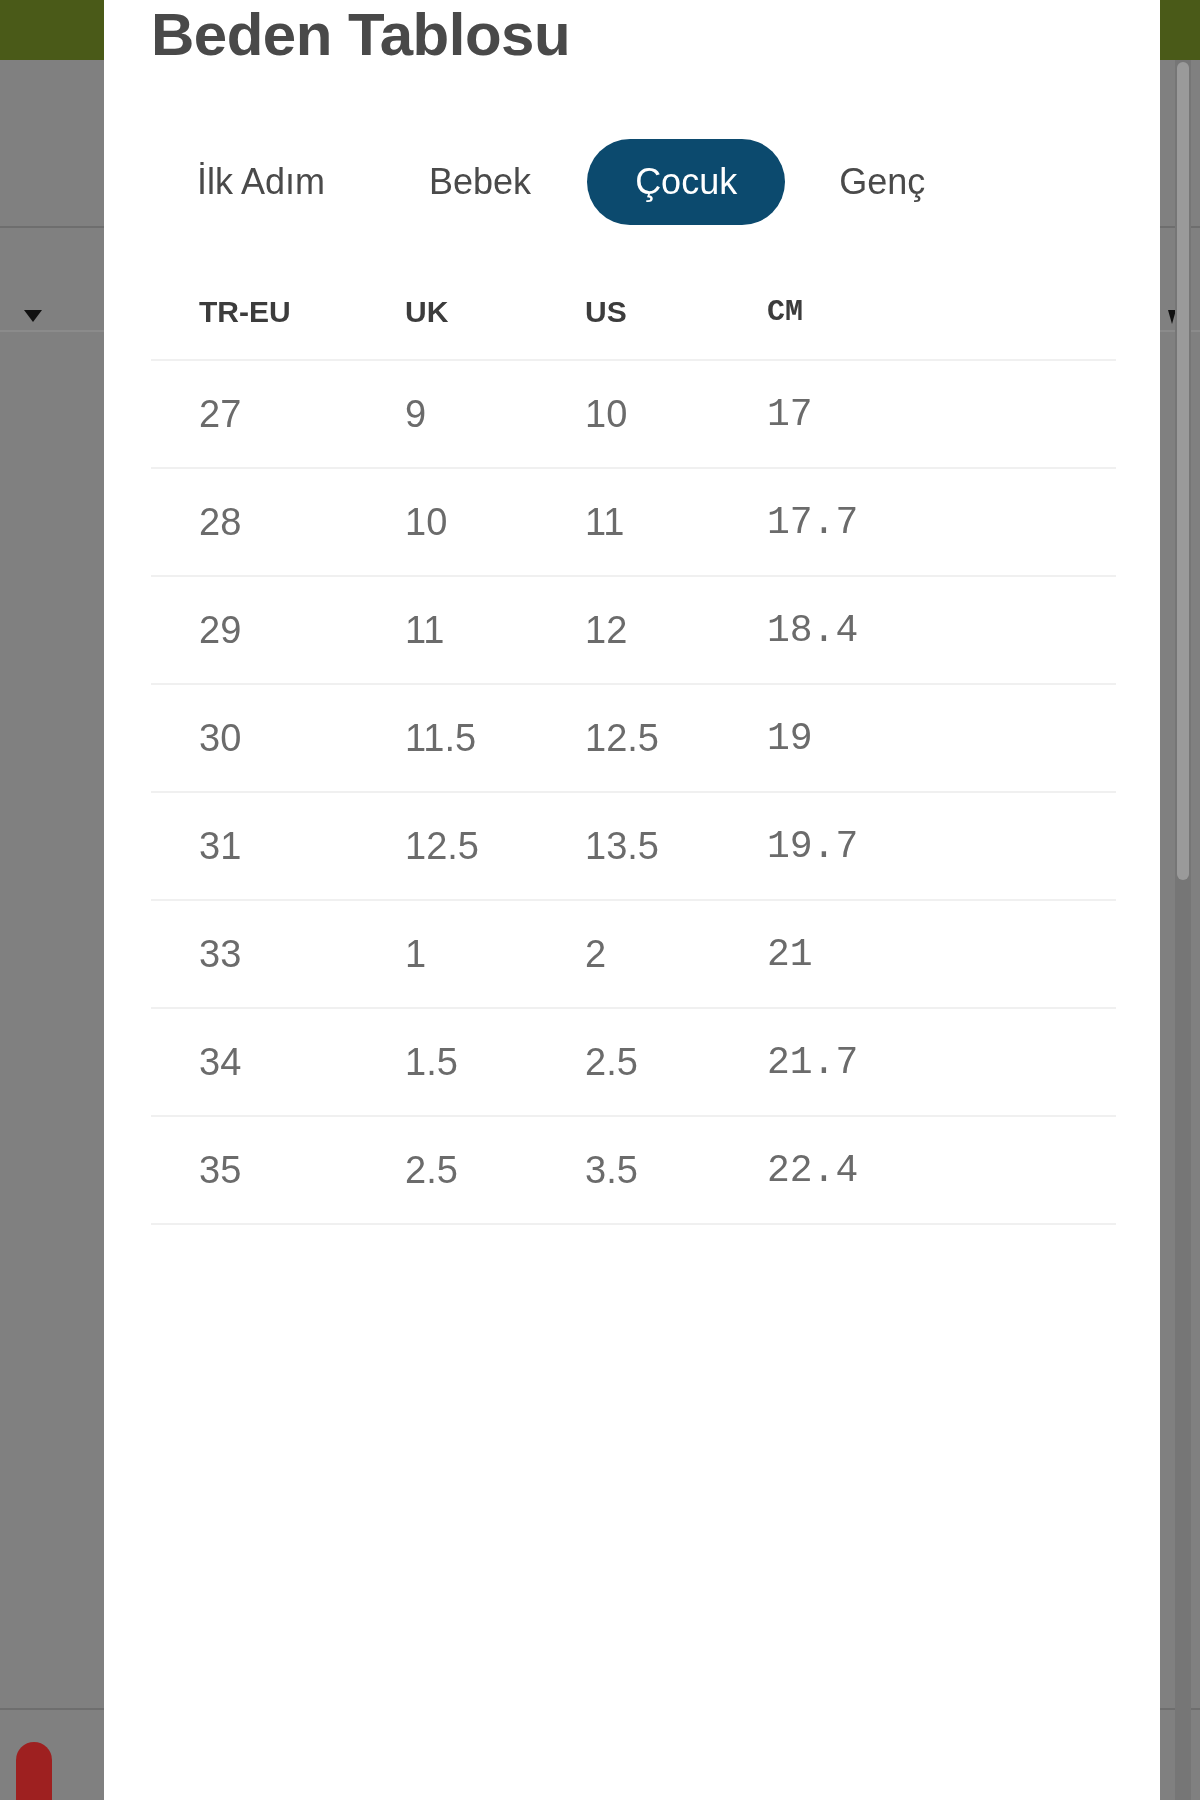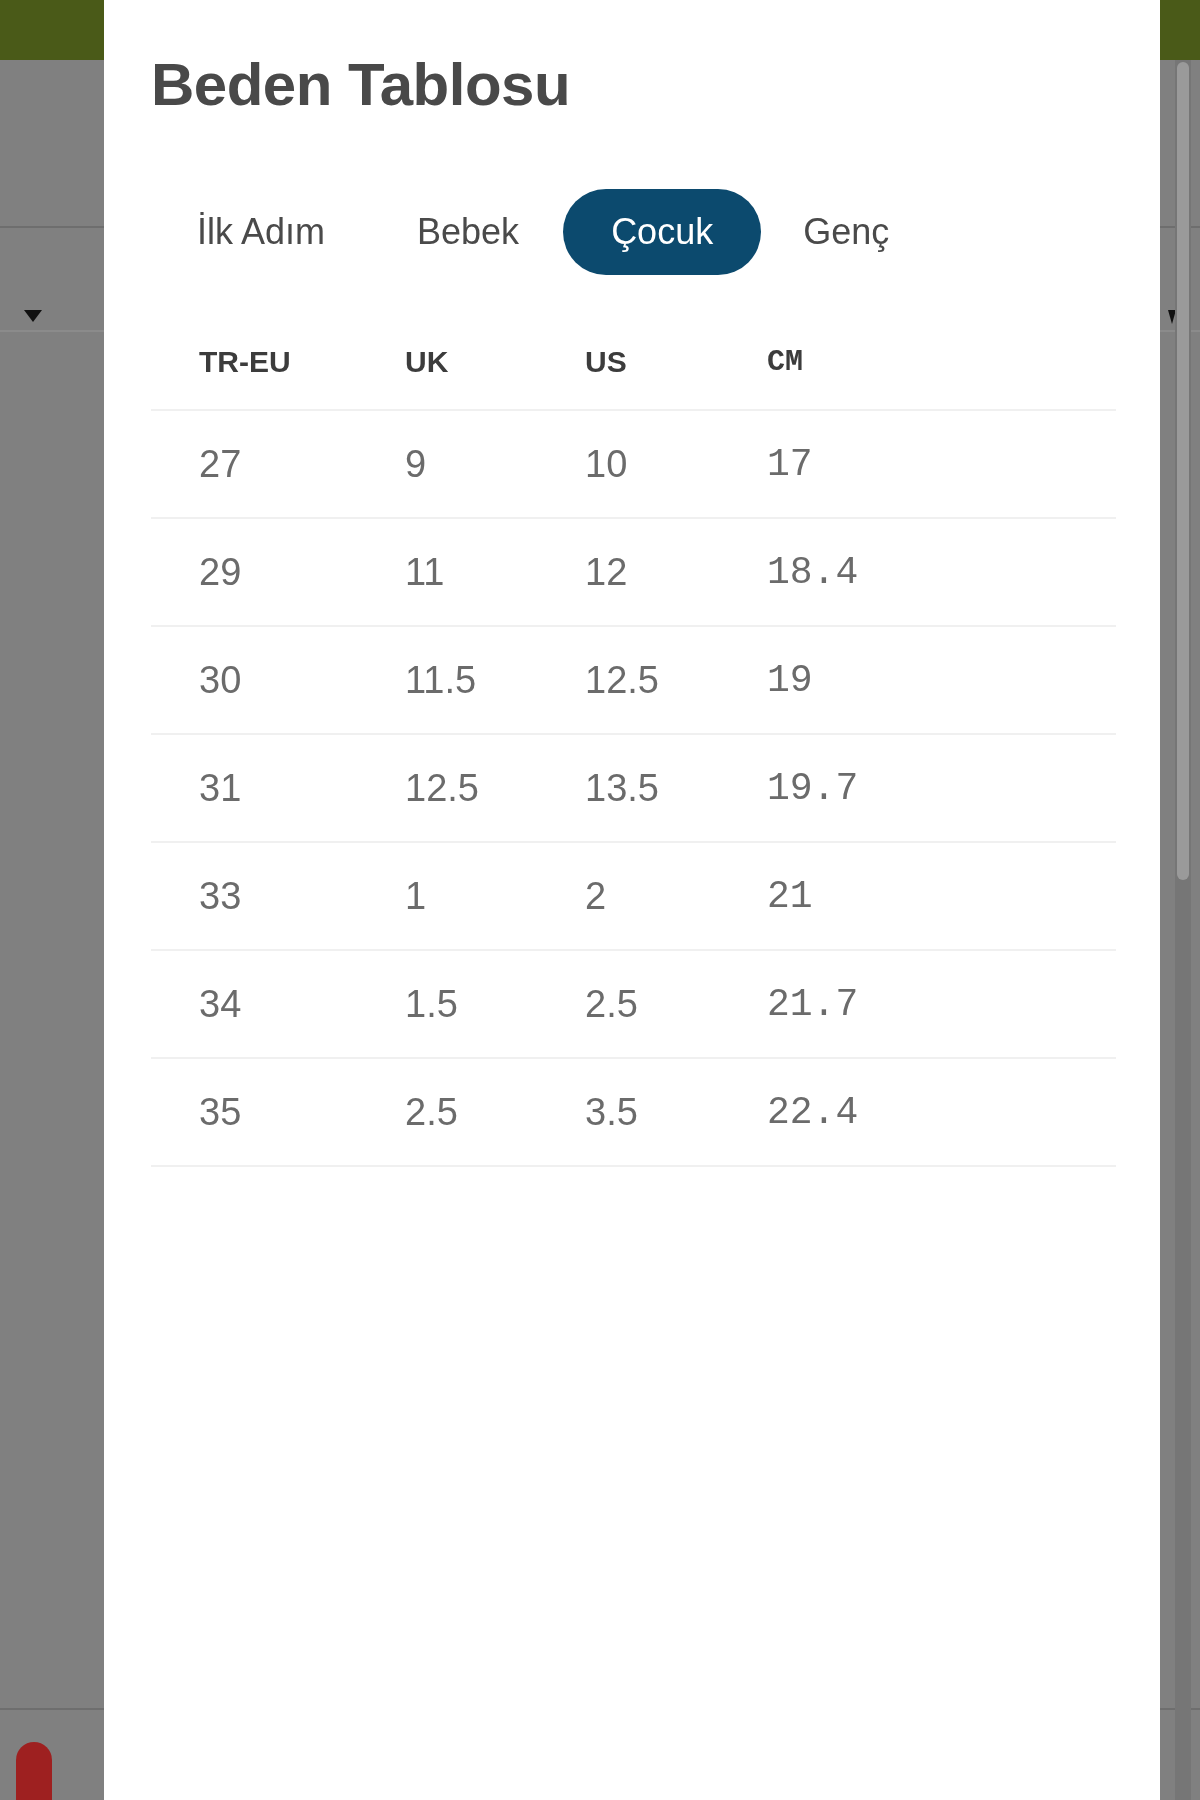--- a/index.html
+++ b/index.html
@@ -119,35 +119,34 @@
     background: #ffffff;
   }
 
   .modal-inner {
     padding: 0 44px 0 47px;
     box-sizing: border-box;
   }
 
   .modal-title {
     margin: 0;
-    padding-top: 50px;
     font-size: 60px;
     font-weight: bold;
     letter-spacing: -0.5px;
     color: #494949;
     line-height: 1.15;
   }
 
   
   .tabs {
     display: flex;
     align-items: center;
     margin-top: 70px;
     padding-left: 46px;
-    gap: 0;
+    gap: 12px;
   }
   .tab {
     font-size: 36px;
     color: #4a4a4a;
     padding: 22px 0;
     white-space: nowrap;
     cursor: pointer;
   }
   .tab-0 { margin-right: 92px; }
   .tab-1 { margin-right: 44px; }
@@ -233,20 +232,26 @@
         </tr>
       </thead>
       <tbody>
         <tr>
           <td class="col-0">27</td>
           <td class="col-1">9</td>
           <td class="col-2">10</td>
           <td class="col-3">17</td>
         </tr>
         <tr>
+          <td class="col-0">28</td>
+          <td class="col-1">10</td>
+          <td class="col-2">11</td>
+          <td class="col-3">17.7</td>
+        </tr>
+        <tr>
           <td class="col-0">29</td>
           <td class="col-1">11</td>
           <td class="col-2">12</td>
           <td class="col-3">18.4</td>
         </tr>
         <tr>
           <td class="col-0">30</td>
           <td class="col-1">11.5</td>
           <td class="col-2">12.5</td>
           <td class="col-3">19</td>

